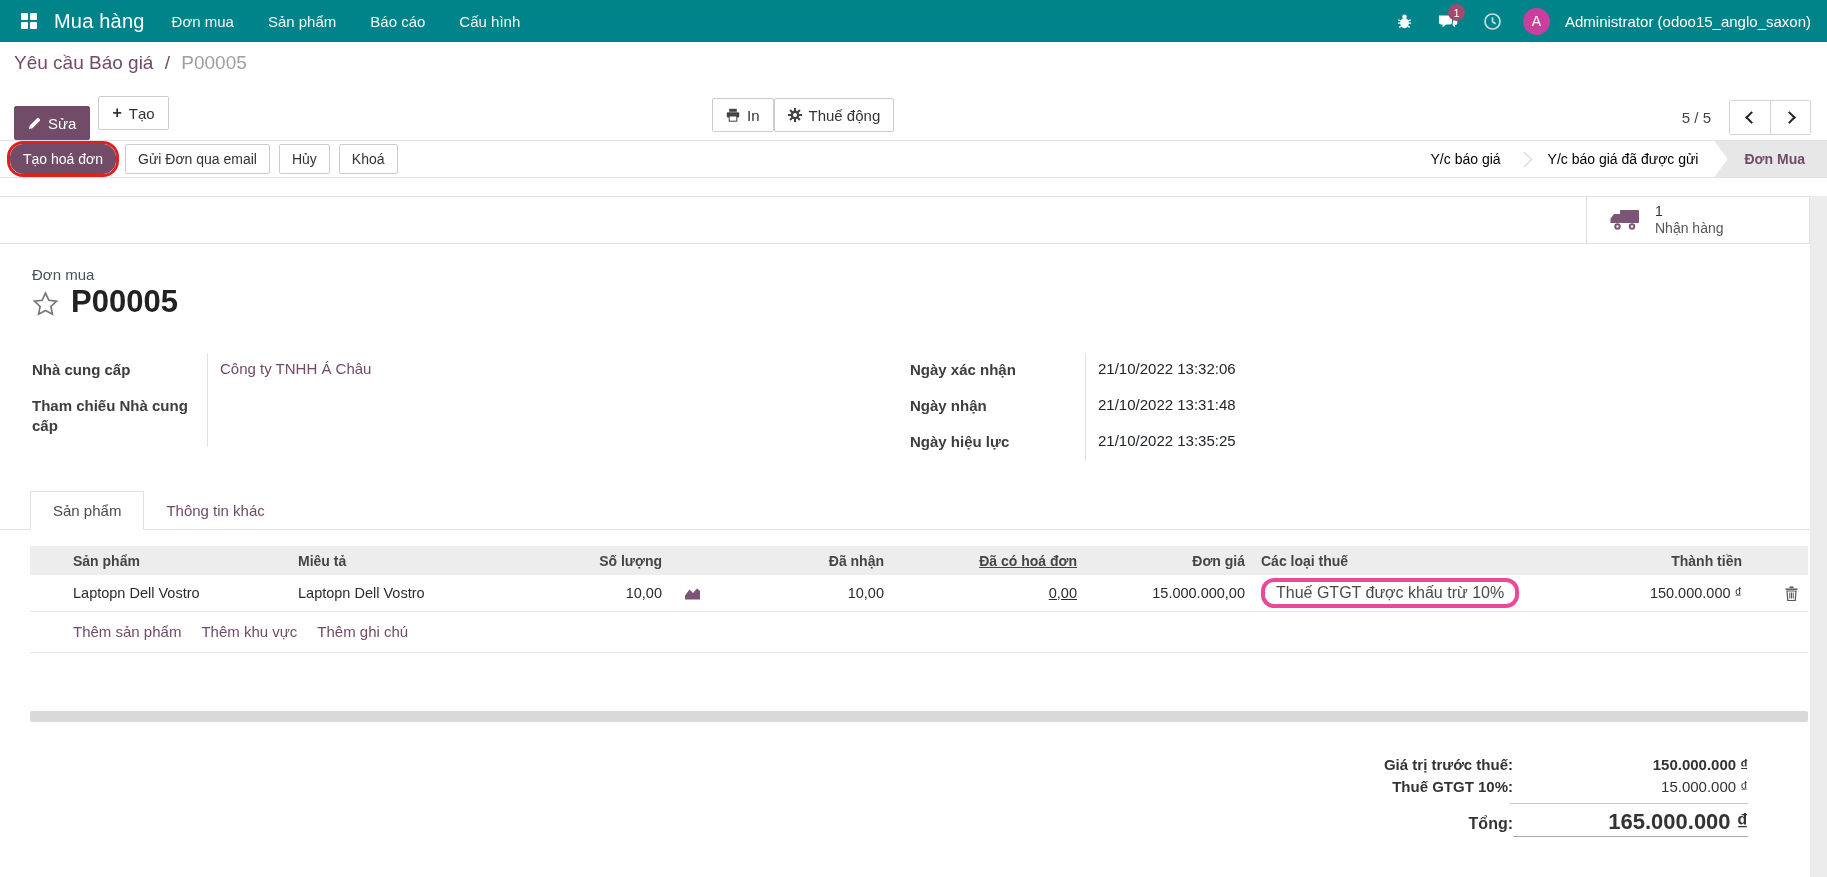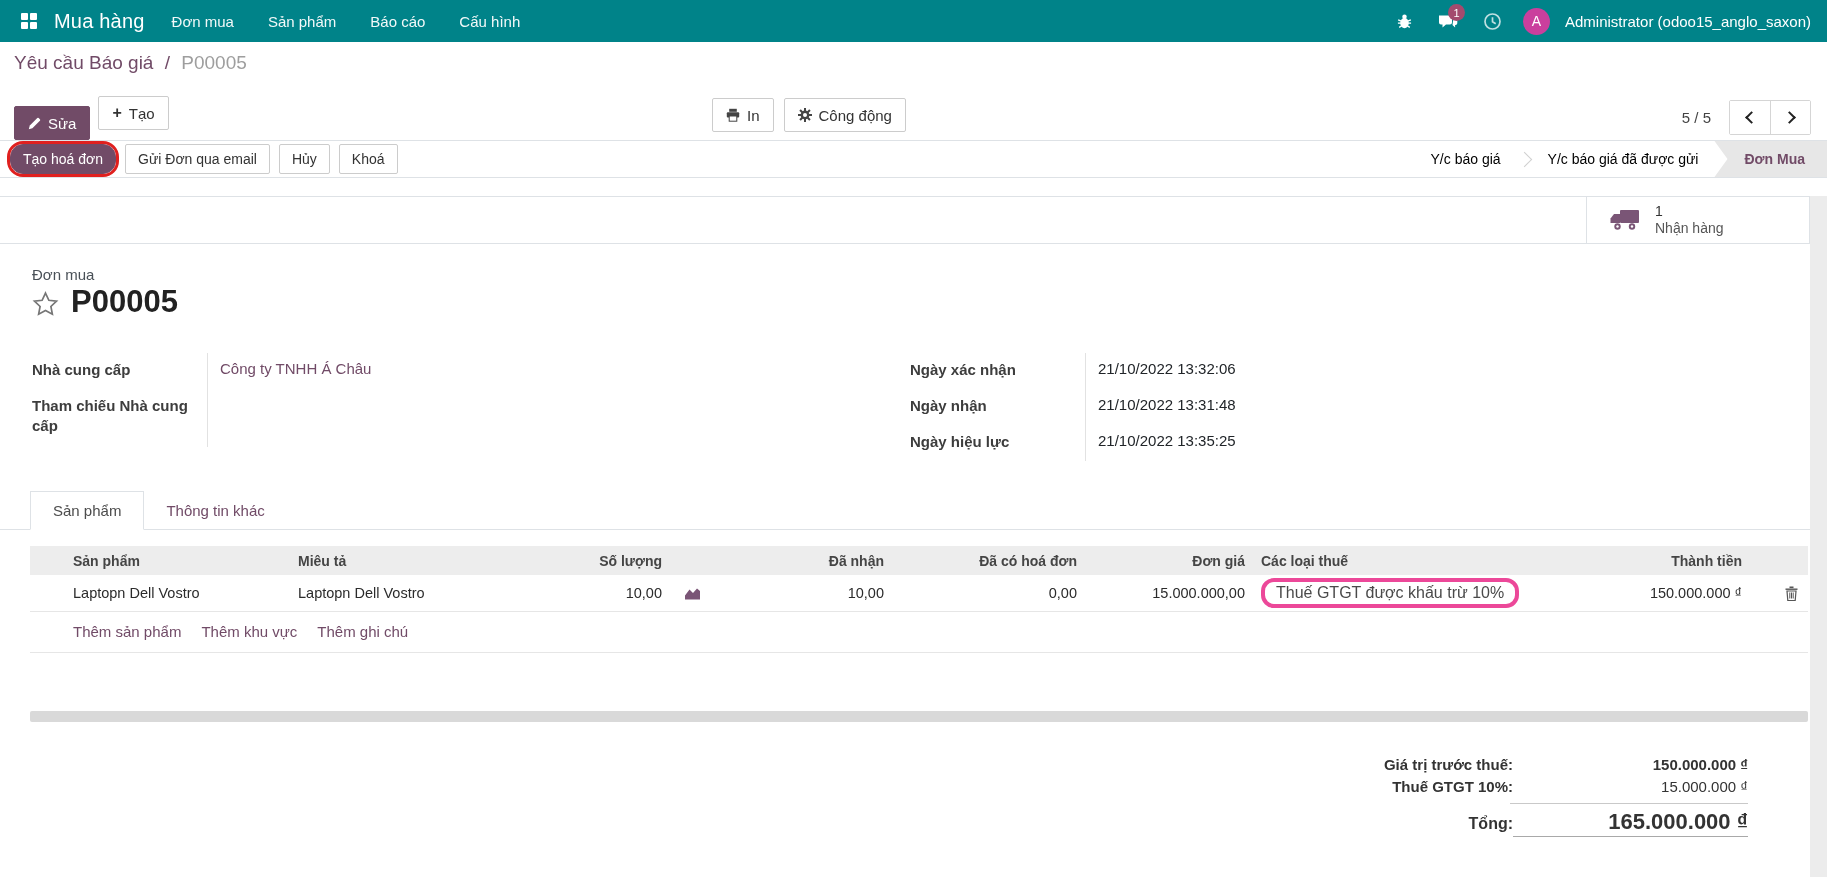--- a/index.html
+++ b/index.html
@@ -20,21 +20,21 @@
 
   
   .control-panel { height:98px; padding:10px 14px 0 14px; position:relative; background:#fff; }
   .breadcrumb { font-size:19px; }
   .breadcrumb .bc-link { color:#714B67; cursor:pointer; }
   .breadcrumb .bc-sep { color:#714B67; margin:0 6px; }
   .breadcrumb .bc-current { color:#9e9e9e; }
   .cp-buttons { display:flex; align-items:center; margin-top:12px; gap:8px; }
   .btn { display:inline-flex; align-items:center; gap:7px; height:34px; padding:0 13px; font-size:15px; border:1px solid #ccc; background:#fff; color:#333; cursor:pointer; border-radius:2px; white-space:nowrap; }
   .btn-primary { background:#714B67; border-color:#714B67; color:#fff;margin-top:20px; }
-  .cp-center { position:absolute; left:712px; top:56px; display:flex; gap:10px; }
+  .cp-center { position:absolute; left:712px; top:56px; display:flex; }
   .pager { position:absolute; right:16px; top:58px; display:flex; align-items:center; gap:18px; }
   .pager-count { font-size:15px; color:#444; }
   .pager-btns { display:flex; border:1px solid #d5d5d5; border-radius:2px; }
   .pager-btn { width:40px; height:33px; display:flex; align-items:center; justify-content:center; cursor:pointer; background:#fff; }
   .pager-btn + .pager-btn { border-left:1px solid #d5d5d5; }
   .chev { width:9px; height:9px; border-left:2.6px solid #222; border-bottom:2.6px solid #222; display:inline-block; }
   .chev-left { transform:rotate(45deg); margin-left:3px; }
   .chev-right { transform:rotate(-135deg); margin-right:3px; }
 
   
@@ -81,21 +81,21 @@
   .trow { display:flex; align-items:center; }
   .thead { background:#ededed; height:29px; font-weight:bold; color:#454545; font-size:14px; }
   .tbody-row { height:37px; border-bottom:1px solid #e6e6e6; font-size:14.5px; color:#2b2b2b; cursor:pointer; }
   .c { padding:0 8px; overflow:hidden; white-space:nowrap; }
   .c-handle { width:35px; }
   .c-product { width:225px; }
   .c-desc { width:220px; }
   .c-qty { width:160px; text-align:right; }
   .c-chart { width:62px; display:flex; align-items:center; padding-left:14px; }
   .c-received { width:160px; text-align:right; }
-  .c-billed { width:193px; text-align:right; }
+  .c-billed { width:193px; text-align:right;text-decoration:underline; }
   .c-price { width:168px; text-align:right; }
   .c-tax { width:312px; display:flex; align-items:center; }
   .c-subtotal { width:185px; text-align:right; }
   .c-actions { flex:1; display:flex; align-items:center; justify-content:flex-end; padding-right:10px; }
   .tax-pill { border:4px solid #ec4899; border-radius:13px; padding:2px 11px; font-size:16px; color:#4a4a4a; white-space:nowrap; }
   .links-row { display:flex; gap:20px; padding:11px 0 12px 43px; border-bottom:1px solid #e6e6e6; }
   .add-link { color:#714B67; font-size:15px; cursor:pointer; }
 
   .hscroll-band { margin:58px 19px 0 30px; height:11px; background:#d9d9d9; border-radius:2px; cursor:pointer; }
 
@@ -189,21 +189,21 @@
         <svg width="14" height="14" viewBox="0 0 14 14">
           <g fill="#444">
             <rect x="6" y="0" width="2" height="14"></rect>
             <rect x="0" y="6" width="14" height="2"></rect>
             <rect x="6" y="0" width="2" height="14" transform="rotate(45 7 7)"></rect>
             <rect x="6" y="0" width="2" height="14" transform="rotate(-45 7 7)"></rect>
             <circle cx="7" cy="7" r="4.4"></circle>
           </g>
           <circle cx="7" cy="7" r="2" fill="#fff"></circle>
         </svg>
-        <span>Công động</span>
+        <span>Thuế động</span>
       </button>
     </div>
     <div class="pager">
       <span class="pager-count">5 / 5</span>
       <div class="pager-btns">
         <div class="pager-btn">
             <span class="chev chev-left"></span>
           </div>
         <div class="pager-btn">
             <span class="chev chev-right"></span>

